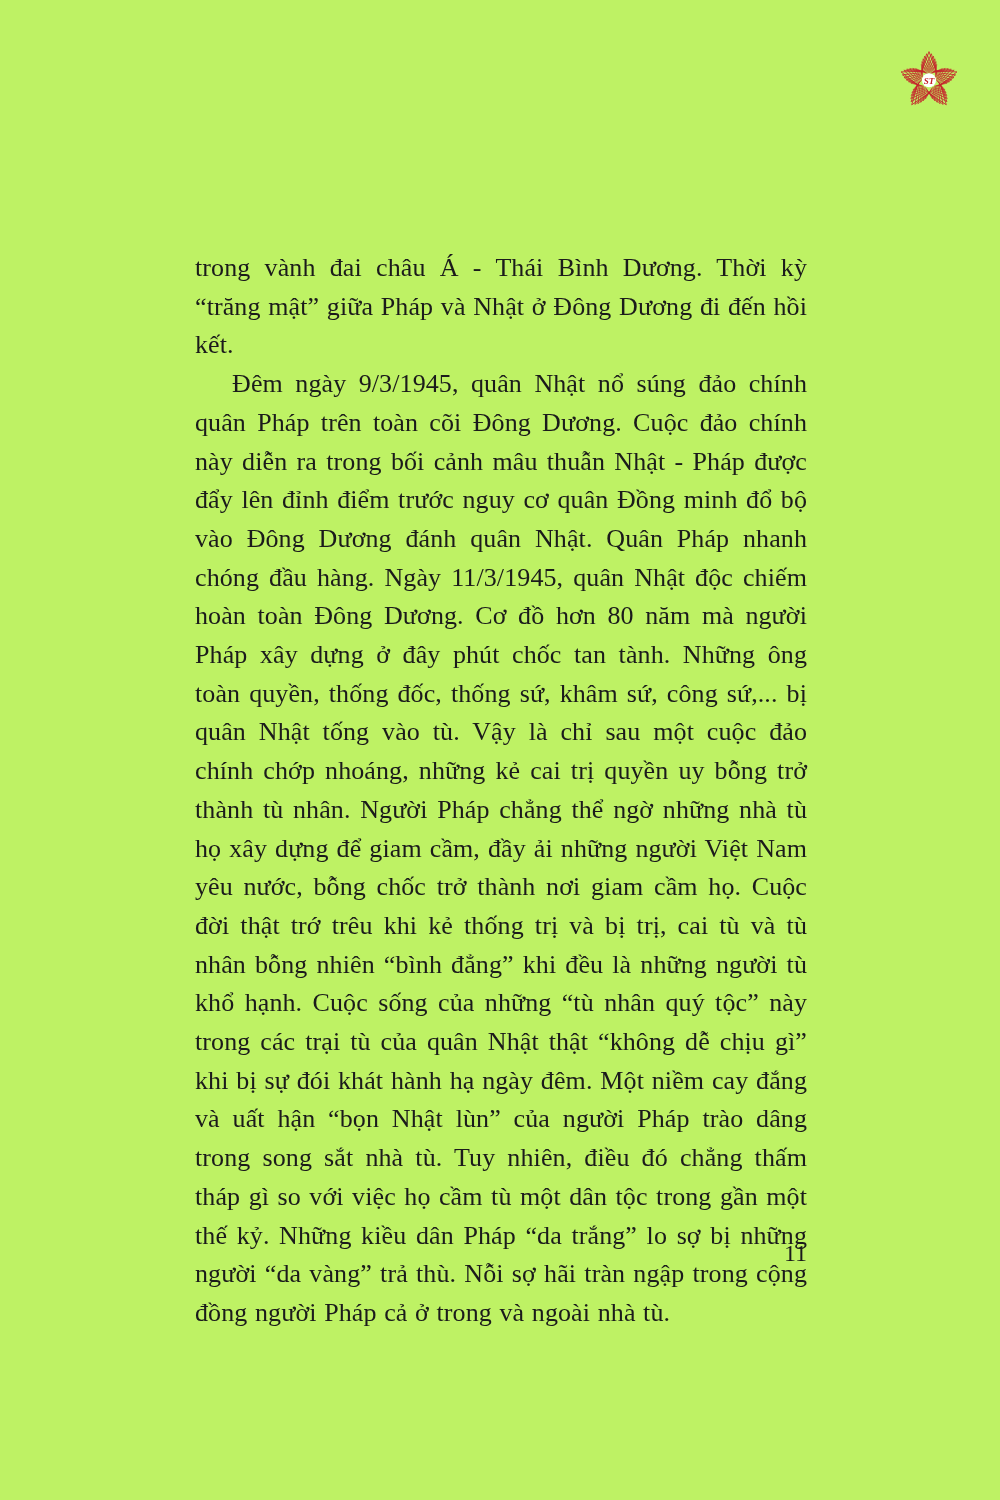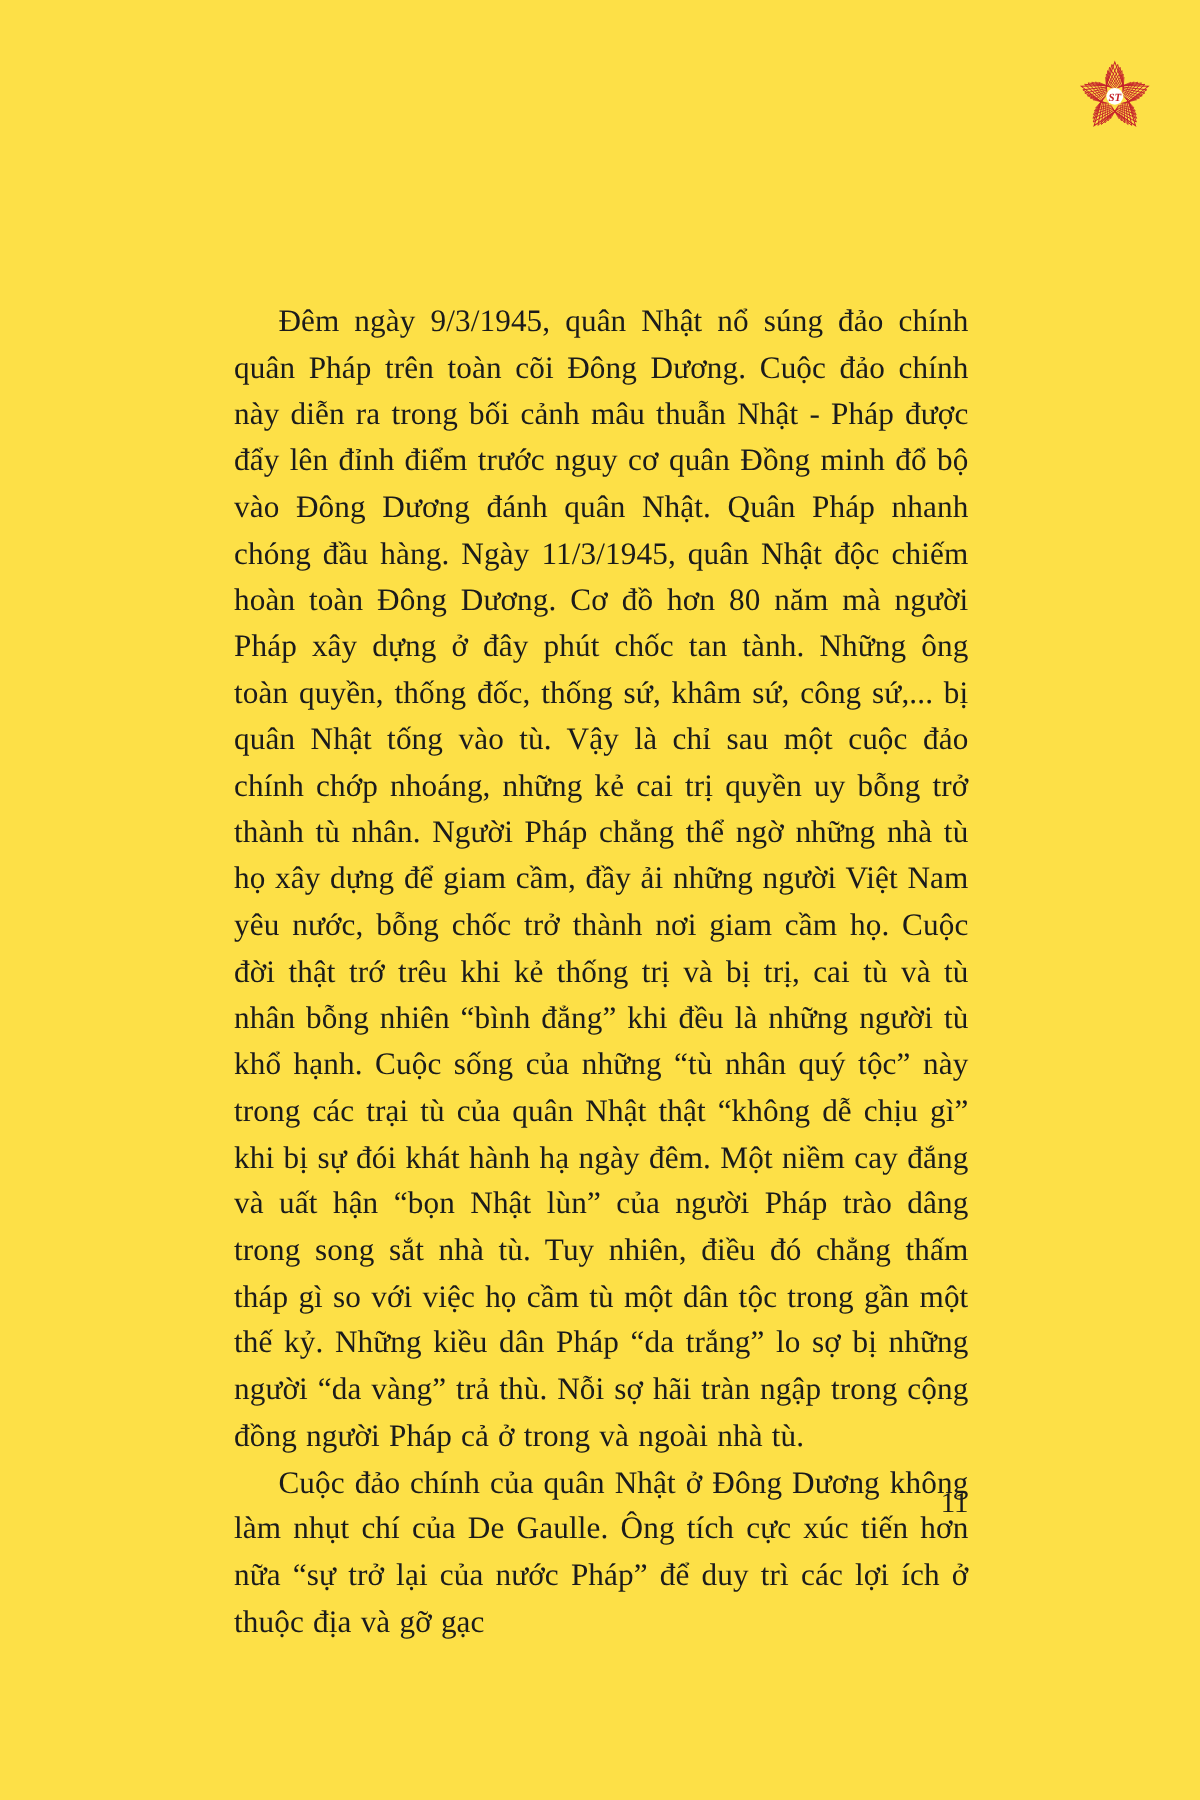--- a/index.html
+++ b/index.html
@@ -8,21 +8,21 @@
     width: 1000px;
     height: 1500px;
     background: #ffffff;
     position: relative;
     overflow: hidden;
     font-family: "Liberation Serif", "DejaVu Serif", serif;
   }
   .page {
     position: absolute;
     inset: 0;
-    background: #fde047;
+    background: #bef264;
   }
   .logo {
     position: absolute;
     left: 894px;
     top: 46px;
     width: 70px;
     height: 70px;
     color: var(--logo-red);
   }
   .logo svg { display: block; width: 100%; height: 100%; }
@@ -77,19 +77,19 @@
       <use href="#star" transform="rotate(10) scale(0.86)"></use>
       <use href="#star" transform="rotate(15) scale(0.78)"></use>
       <use href="#star" transform="rotate(20) scale(0.70)"></use>
       <use href="#star" transform="rotate(25) scale(0.62)"></use>
       <circle cx="0" cy="-1" r="10" fill="#ffffff"></circle>
       <text class="monogram" x="0" y="4" text-anchor="middle" font-size="13" fill="currentColor">ST</text>
     </svg>
   </div>
 
   <main class="text-column">
+    <p class="para">trong vành đai châu Á - Thái Bình Dương. Thời kỳ “trăng mật” giữa Pháp và Nhật ở Đông Dương đi đến hồi kết.</p>
     <p class="para indent">Đêm ngày 9/3/1945, quân Nhật nổ súng đảo chính quân Pháp trên toàn cõi Đông Dương. Cuộc đảo chính này diễn ra trong bối cảnh mâu thuẫn Nhật - Pháp được đẩy lên đỉnh điểm trước nguy cơ quân Đồng minh đổ bộ vào Đông Dương đánh quân Nhật. Quân Pháp nhanh chóng đầu hàng. Ngày 11/3/1945, quân Nhật độc chiếm hoàn toàn Đông Dương. Cơ đồ hơn 80 năm mà người Pháp xây dựng ở đây phút chốc tan tành. Những ông toàn quyền, thống đốc, thống sứ, khâm sứ, công sứ,... bị quân Nhật tống vào tù. Vậy là chỉ sau một cuộc đảo chính chớp nhoáng, những kẻ cai trị quyền uy bỗng trở thành tù nhân. Người Pháp chẳng thể ngờ những nhà tù họ xây dựng để giam cầm, đầy ải những người Việt Nam yêu nước, bỗng chốc trở thành nơi giam cầm họ. Cuộc đời thật trớ trêu khi kẻ thống trị và bị trị, cai tù và tù nhân bỗng nhiên “bình đẳng” khi đều là những người tù khổ hạnh. Cuộc sống của những “tù nhân quý tộc” này trong các trại tù của quân Nhật thật “không dễ chịu gì” khi bị sự đói khát hành hạ ngày đêm. Một niềm cay đắng và uất hận “bọn Nhật lùn” của người Pháp trào dâng trong song sắt nhà tù. Tuy nhiên, điều đó chẳng thấm tháp gì so với việc họ cầm tù một dân tộc trong gần một thế kỷ. Những kiều dân Pháp “da trắng” lo sợ bị những người “da vàng” trả thù. Nỗi sợ hãi tràn ngập trong cộng đồng người Pháp cả ở trong và ngoài nhà tù.</p>
-    <p class="para indent">Cuộc đảo chính của quân Nhật ở Đông Dương không làm nhụt chí của De Gaulle. Ông tích cực xúc tiến hơn nữa “sự trở lại của nước Pháp” để duy trì các lợi ích ở thuộc địa và gỡ gạc</p>
   </main>
 
   <div class="page-number">11</div>
 
 </div>
 
 </body></html>

